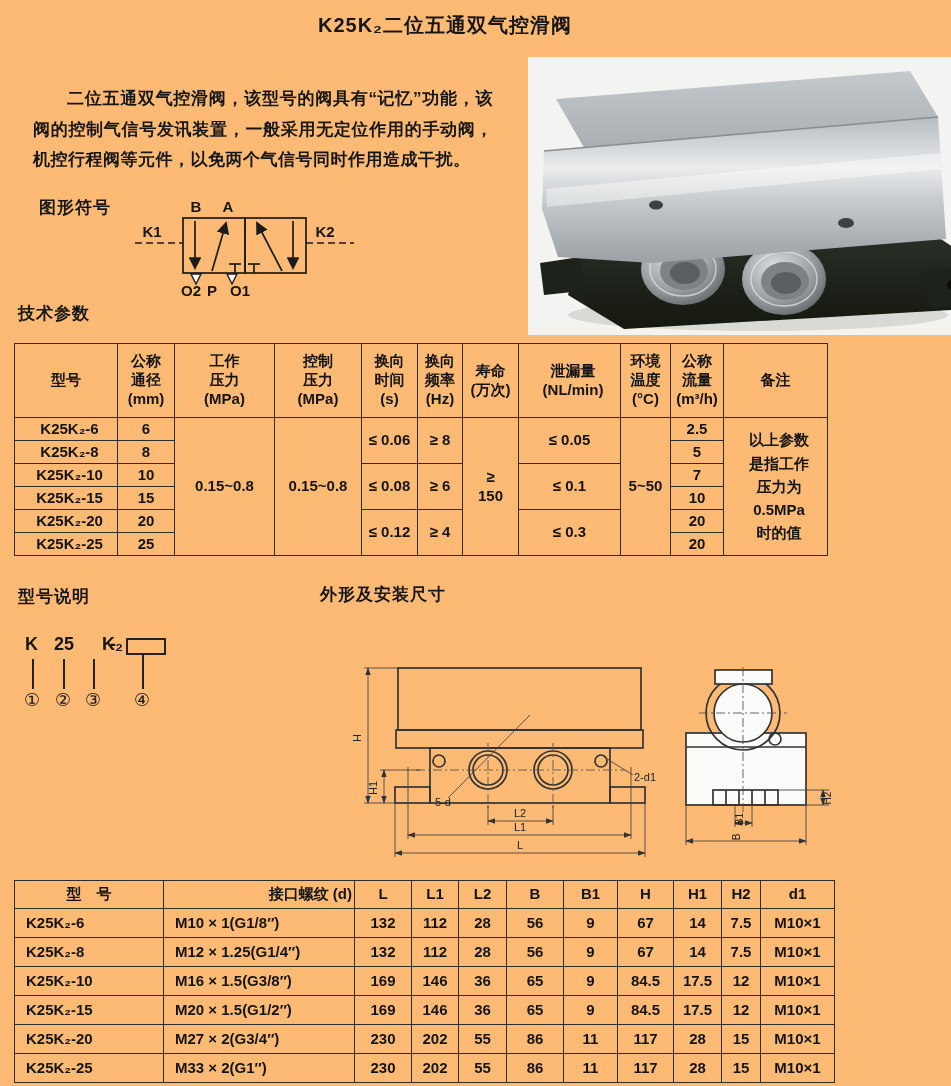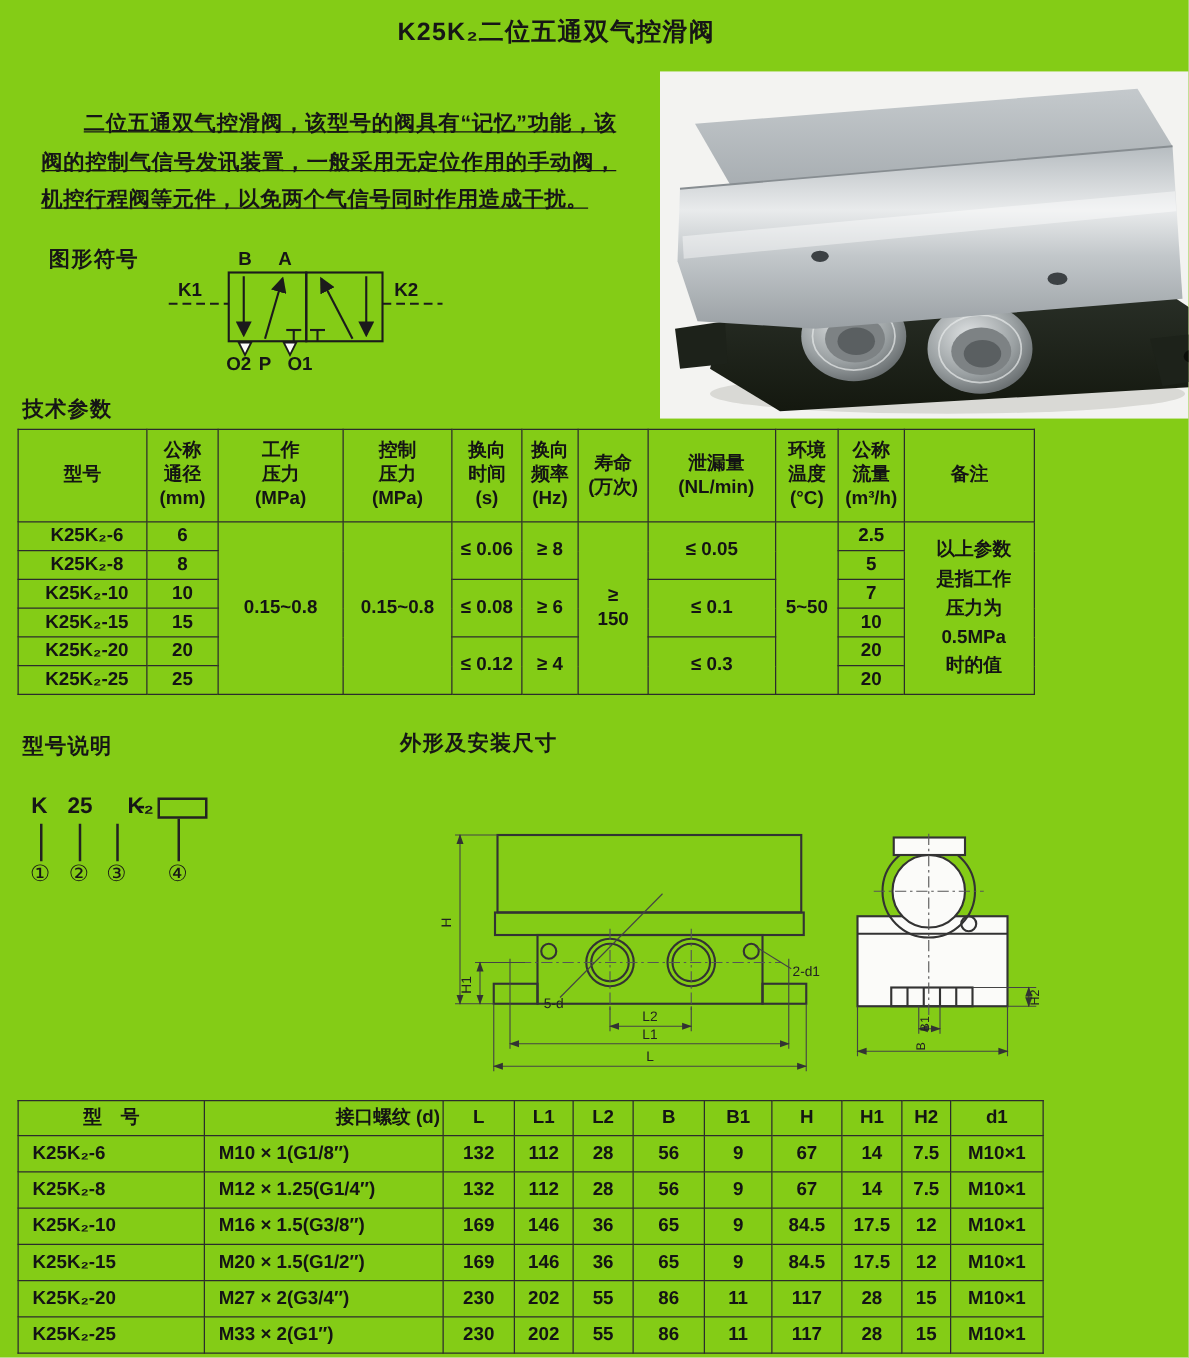--- a/index.html
+++ b/index.html
@@ -1,28 +1,28 @@
 <!DOCTYPE html>
 <html><head>
 <meta charset="utf-8">
 <style>
   html,body{margin:0;padding:0;background:#e8e8e8;}
   .page{
     position:relative;width:951px;height:1086px;margin:0 auto;
-    background:#84cc16;color:#161616;overflow:hidden;
+    background:#fdba74;color:#161616;overflow:hidden;
     font-family:"Liberation Sans","DejaVu Sans",sans-serif;
   }
   .abs{position:absolute;}
   .page-title{
     left:0;top:12px;width:890px;text-align:center;
     font-size:20px;font-weight:700;letter-spacing:1px;
   }
   .intro{
     left:33px;top:84px;width:460px;font-size:17px;font-weight:600;
-    line-height:30.5px;text-align:justify;text-indent:2em;letter-spacing:.5px;text-decoration:underline;
+    line-height:30.5px;text-align:justify;text-indent:2em;letter-spacing:.5px;
   }
   .sec-h{font-size:17px;font-weight:700;letter-spacing:1px;}
   
   table.tbl{
     border-collapse:collapse;table-layout:fixed;
     font-size:15px;font-weight:600;color:#141414;
   }
   table.tbl th,table.tbl td{
     border:1.6px solid #2c2c2c;text-align:center;vertical-align:middle;
     padding:0 2px;line-height:1.25;
@@ -146,21 +146,21 @@
         <text x="118" y="22">A</text>
         <text x="42" y="47">K1</text>
         <text x="215" y="47">K2</text>
         <text x="81" y="106">O2</text>
         <text x="102" y="106">P</text>
         <text x="130" y="106">O1</text>
       </g>
     </svg>
   </div>
 
-  <div class="abs sec-h" style="left:18px;top:316px">技术参数</div>
+  <div class="abs sec-h" style="left:18px;top:302px">技术参数</div>
 
   <table class="abs tbl tech">
     <colgroup>
       <col style="width:103px">
         <col style="width:57px">
         <col style="width:100px">
         <col style="width:87px">
       <col style="width:56px">
         <col style="width:45px">
         <col style="width:56px">

